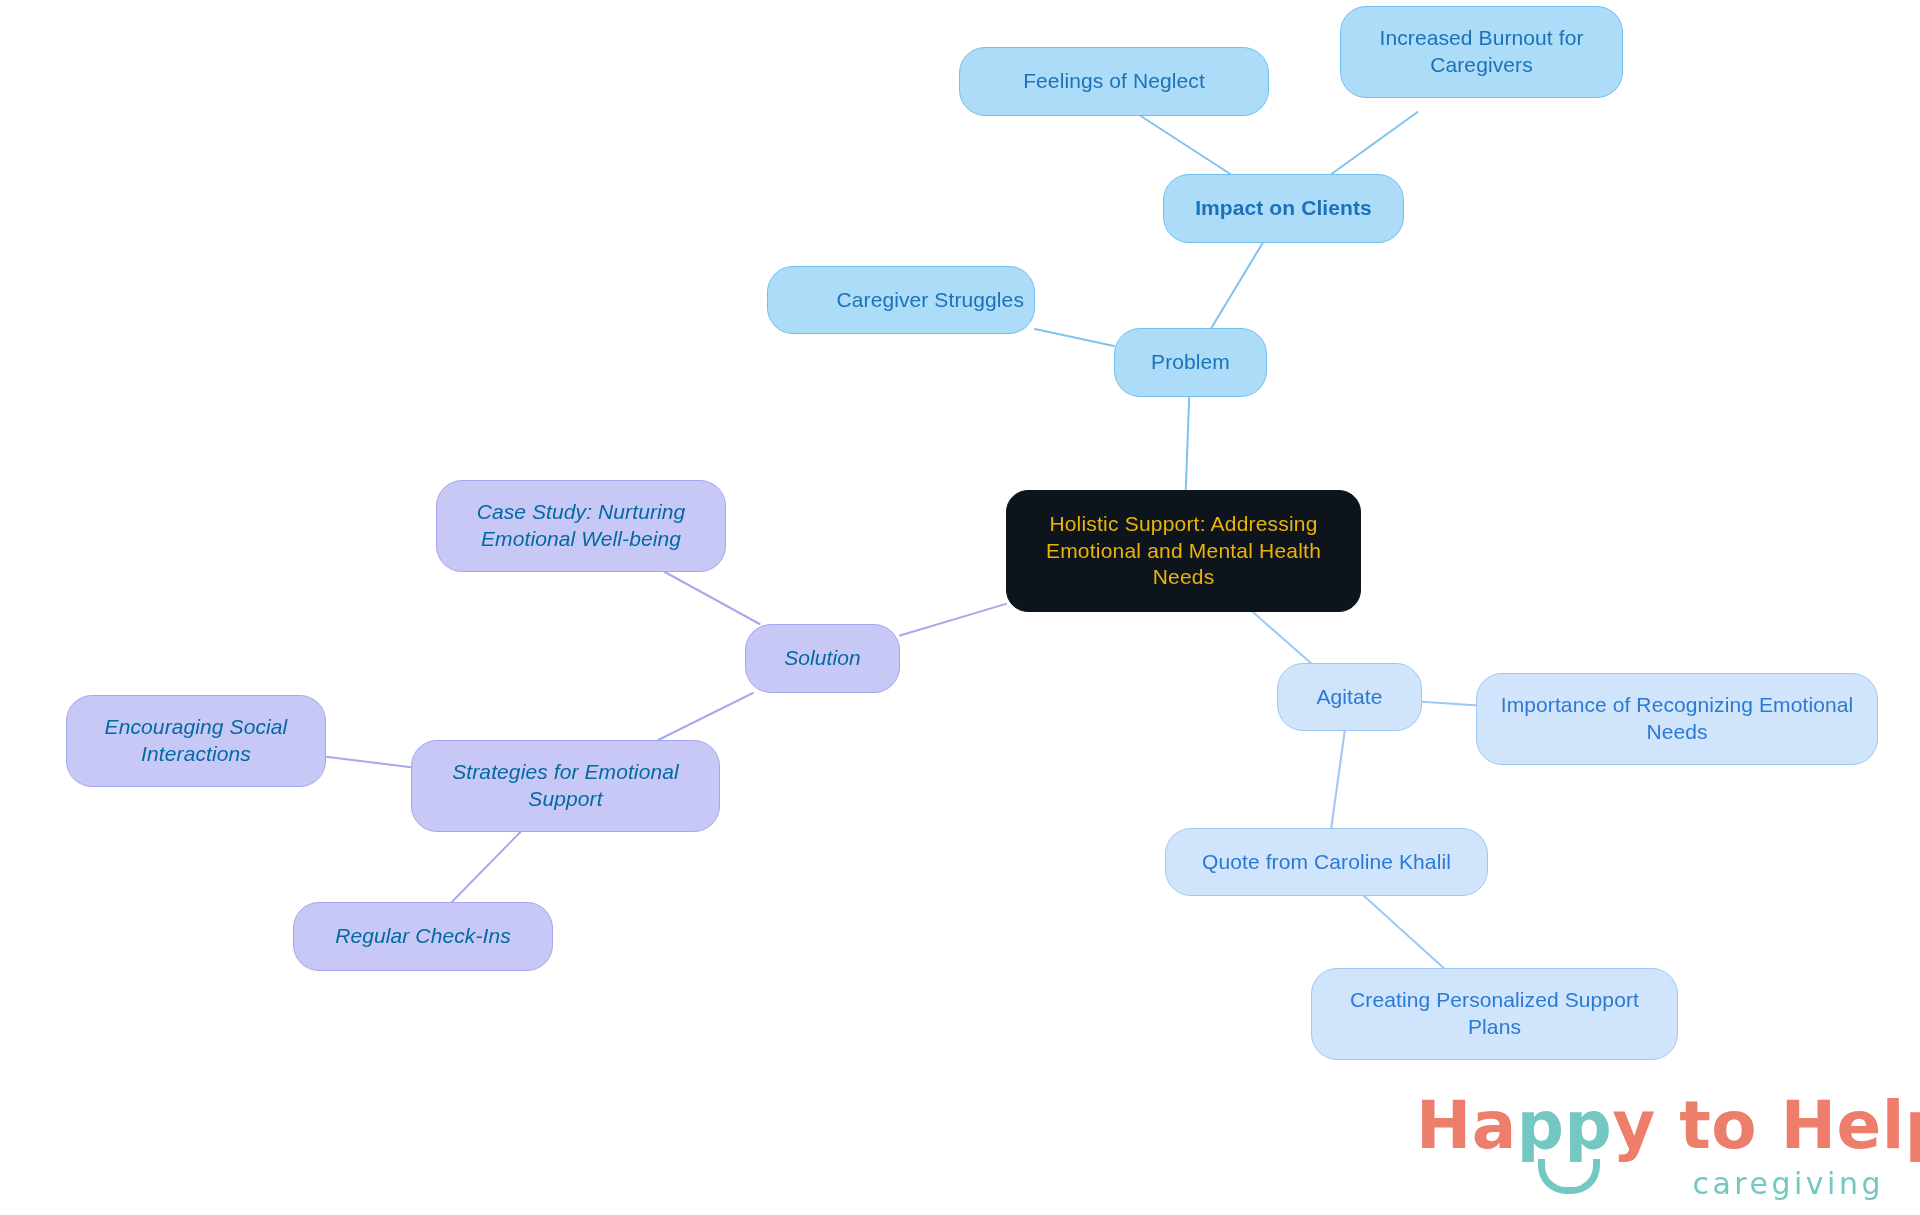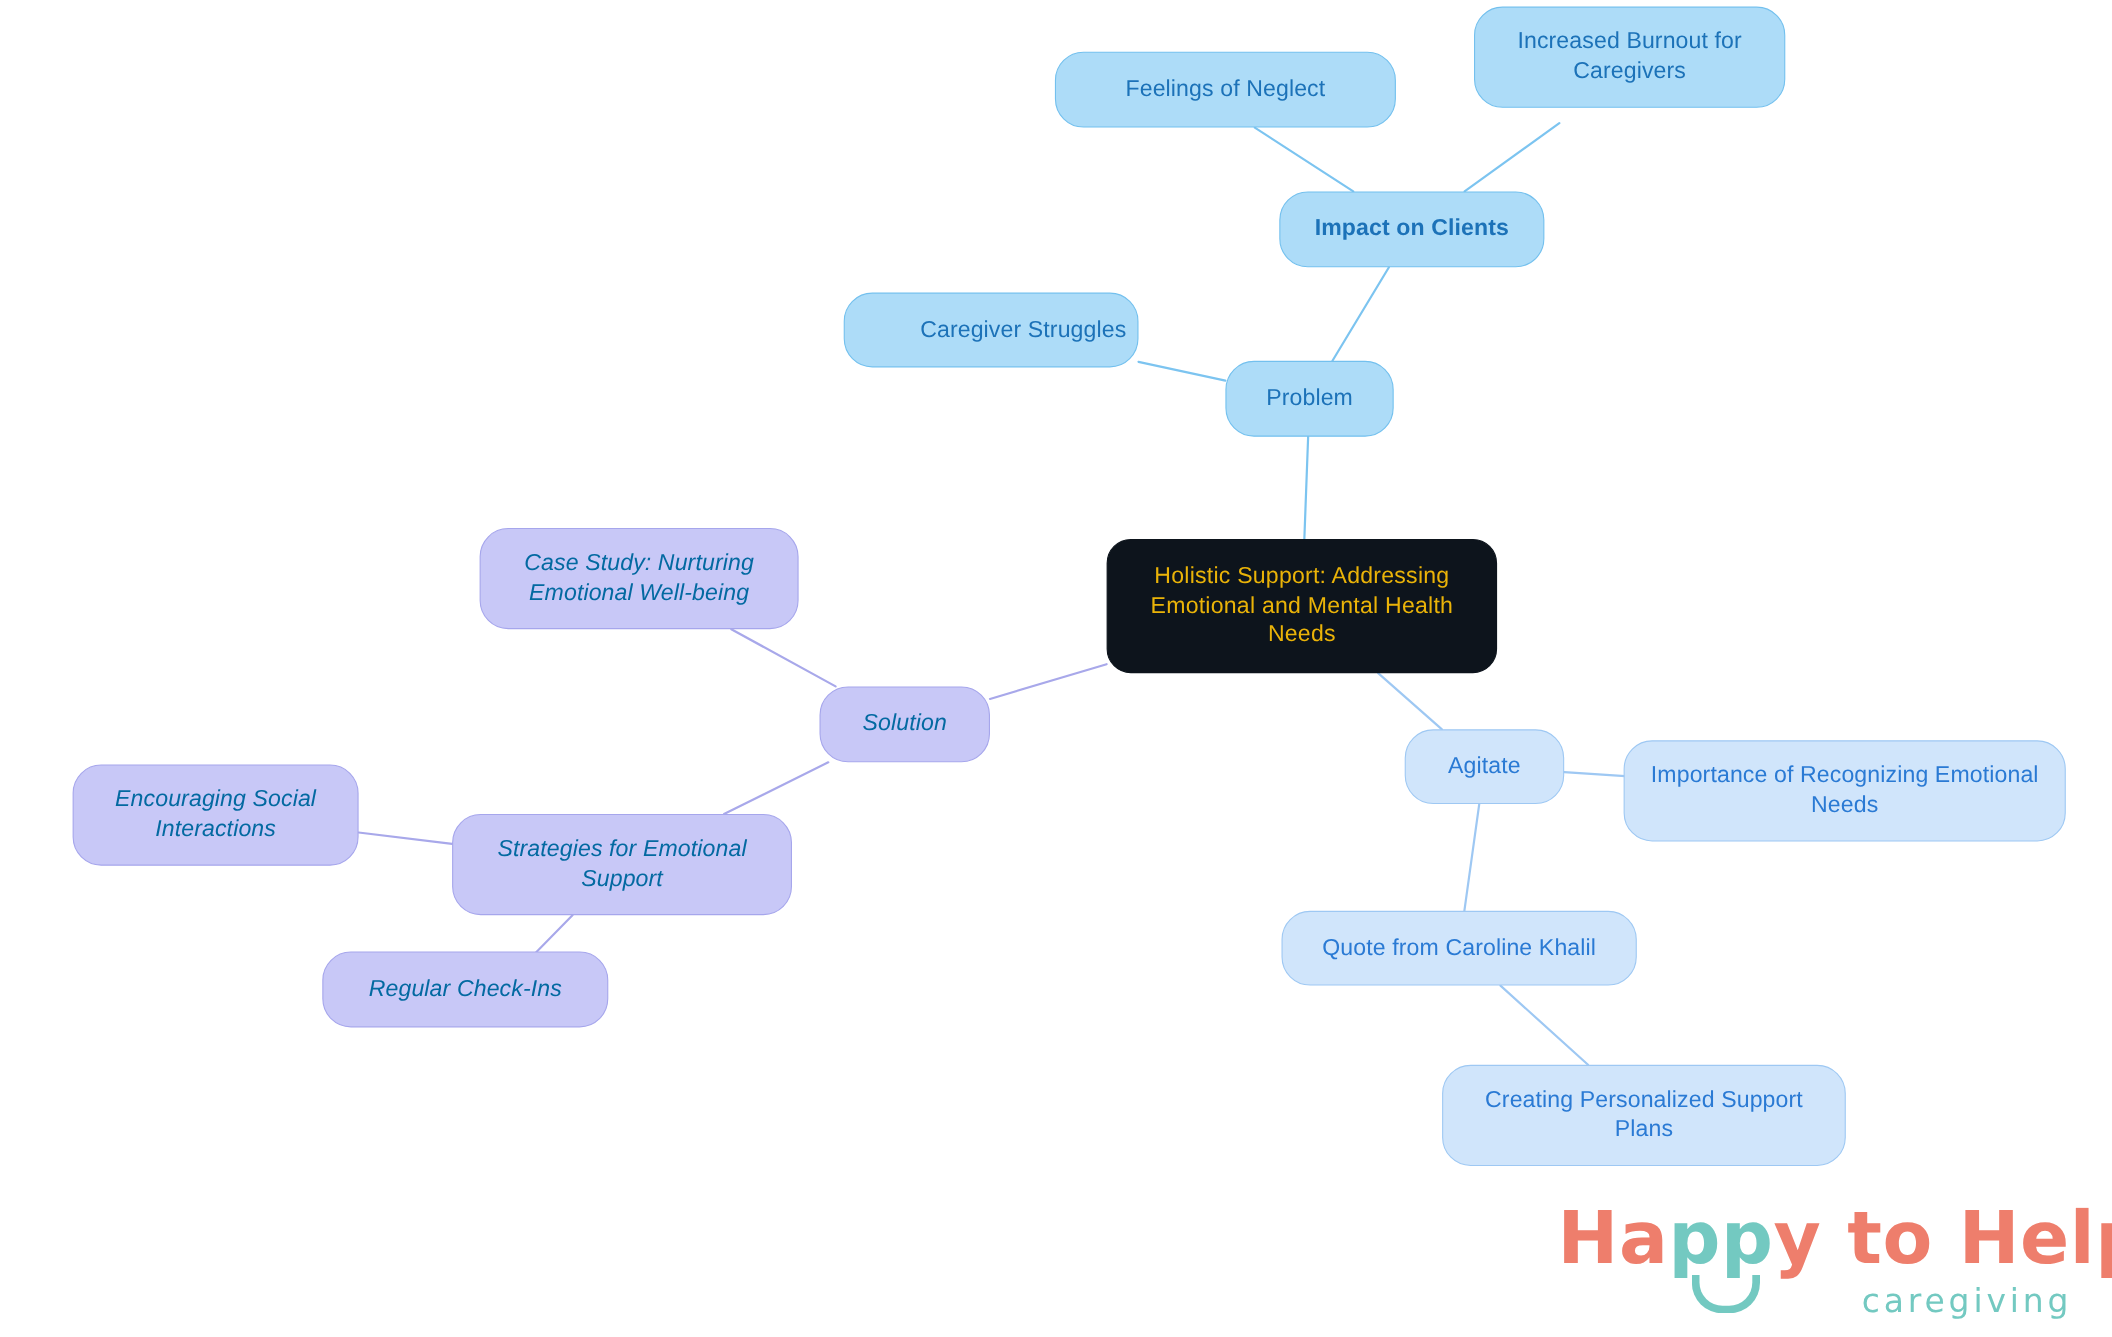--- a/index.html
+++ b/index.html
@@ -196,21 +196,21 @@
   </div>
 
   <div class="node n-purple" style="left:411px; top:740px; width:309px; height:92px;">
     <span>Strategies for Emotional Support</span>
   </div>
 
   <div class="node n-purple" style="left:66px; top:695px; width:260px; height:92px;">
     <span>Encouraging Social Interactions</span>
   </div>
 
-  <div class="node n-purple" style="left:293px; top:865px; width:260px; height:69px;">
+  <div class="node n-purple" style="left:293px; top:902px; width:260px; height:69px;">
     <span>Regular Check-Ins</span>
   </div>
 
   <div id="logo">
     <div class="logo-main"><span class="logo-coral">Ha</span><span class="logo-teal">pp</span><span class="logo-coral">y</span><span class="logo-coral"> to Help</span></div>
     <div class="logo-smile"></div>
     <div class="logo-sub">caregiving</div>
   </div>
 
 </div>

